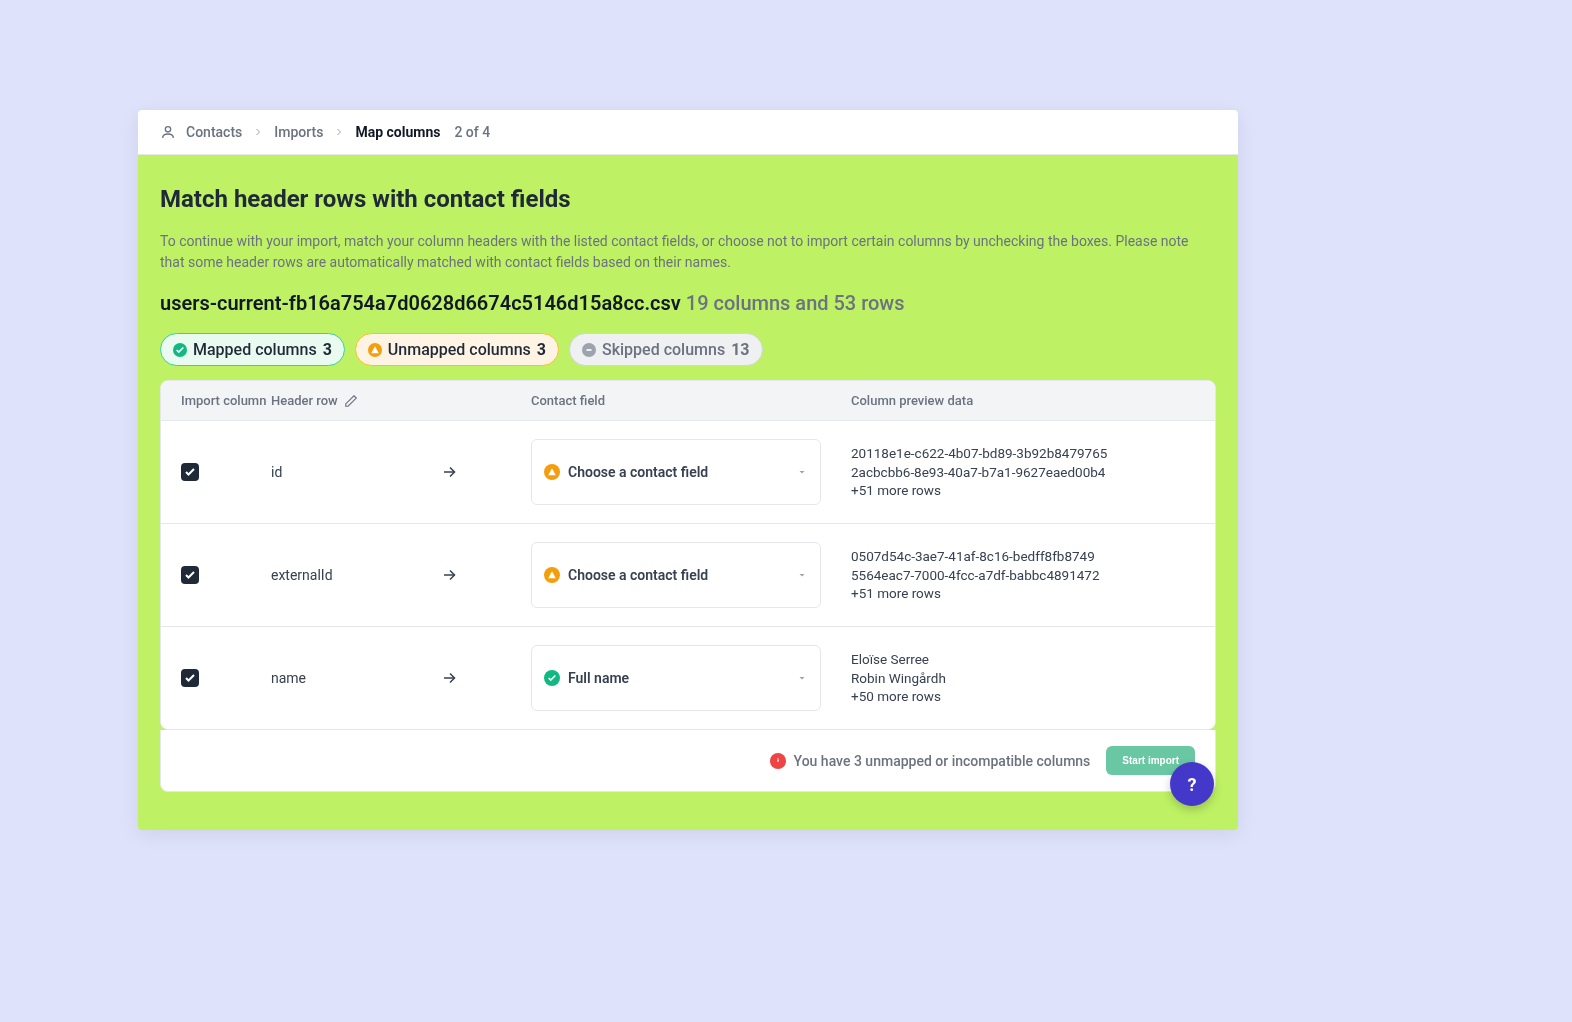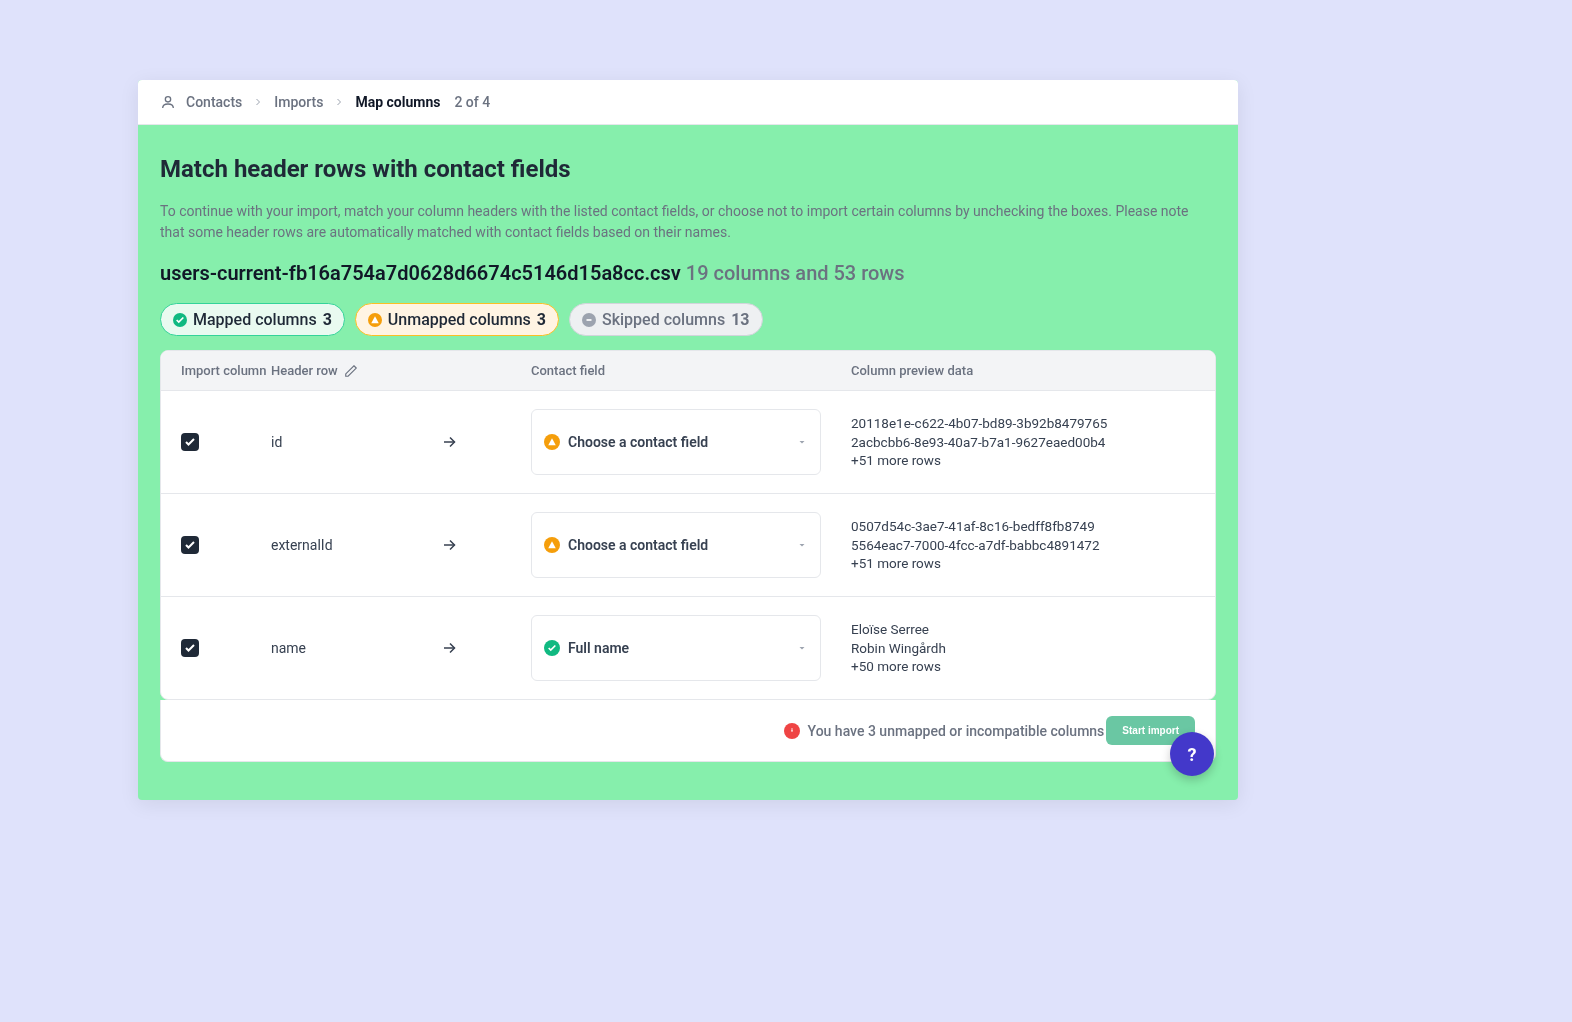--- a/index.html
+++ b/index.html
@@ -7,24 +7,24 @@
     font-family: -apple-system, BlinkMacSystemFont, "Segoe UI", Roboto, "Helvetica Neue", Arial, sans-serif;
     background: #dfe2fb;
     width: 1572px;
     height: 1022px;
     overflow: hidden;
     position: relative;
   }
   .app-window {
     position: absolute;
     left: 138px;
-    top: 80px;
+    top: 110px;
     width: 1100px;
     height: 720px;
-    background: #86efac;
+    background: #bef264;
     box-shadow: 0 4px 20px rgba(0,0,0,0.08);
     border-radius: 4px;
     overflow: hidden;
   }
   
   .breadcrumb-bar {
     background: #fff;
     border-bottom: 1px solid #e5e7eb;
     padding: 14px 22px;
     display: flex;
@@ -129,21 +129,21 @@
   .sel-green { background:#10b981; }
   .select .sel-text { font-size:14px; color:#374151; font-weight:600; flex:1;}
   .select .chev { color:#9ca3af; }
   .select .chev svg { width:12px; height:12px; display:block;}
   .preview-lines { font-size: 13.5px; color:#374151; line-height:1.4;}
   .preview-lines .more { color:#374151; }
   
   .footer {
     display:flex; justify-content:flex-end; align-items:center;
     padding: 16px 20px;
-    gap: 2px;
+    gap: 16px;
     background:#fff;
     border:1px solid #e5e7eb;
     border-top:none;
     border-bottom-left-radius:8px;
     border-bottom-right-radius:8px;
   }
   .footer .warn { display:flex; align-items:center; gap:8px; font-size:14px; color:#6b7280; font-weight:500;}
   .footer .warn .wicon { width:16px; height:16px; border-radius:50%; background:#ef4444; display:inline-flex; align-items:center; justify-content:center;}
   .footer .warn .wicon svg { width:10px; height:10px; display:block;}
   .start-btn {

